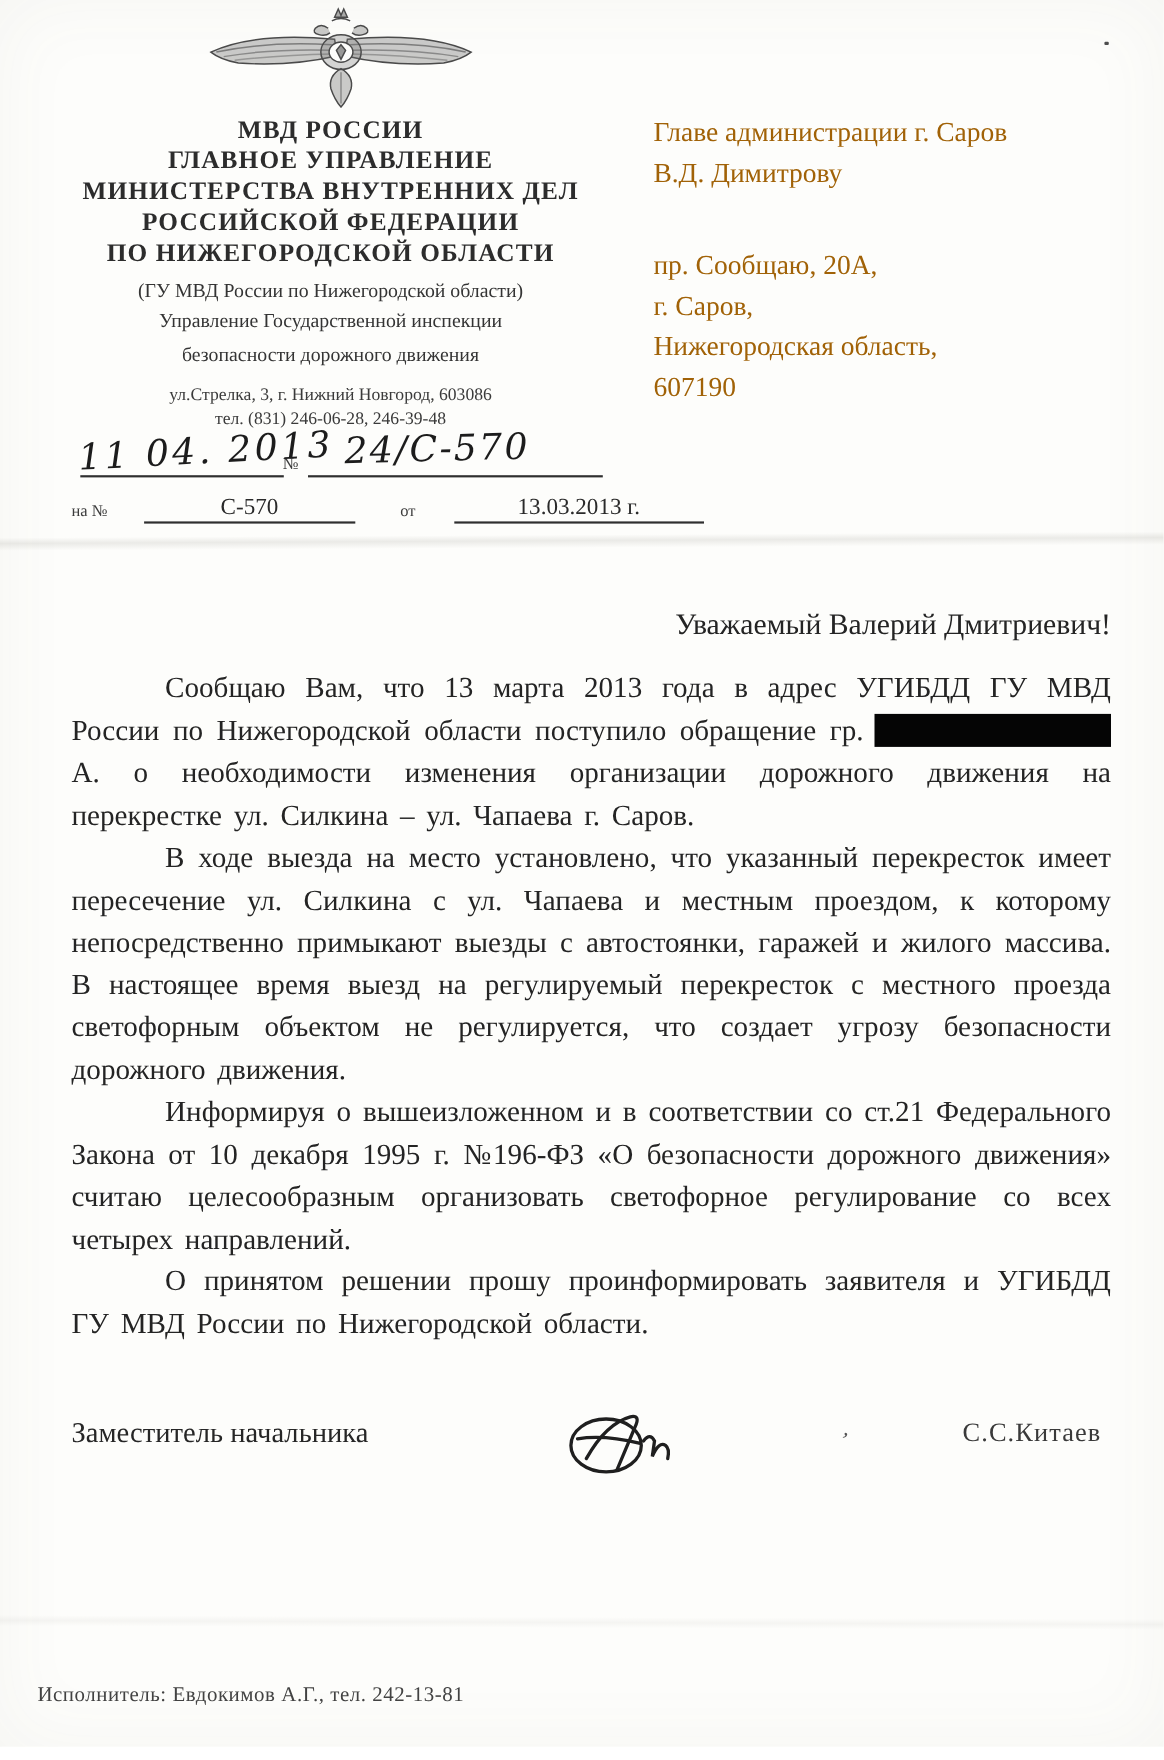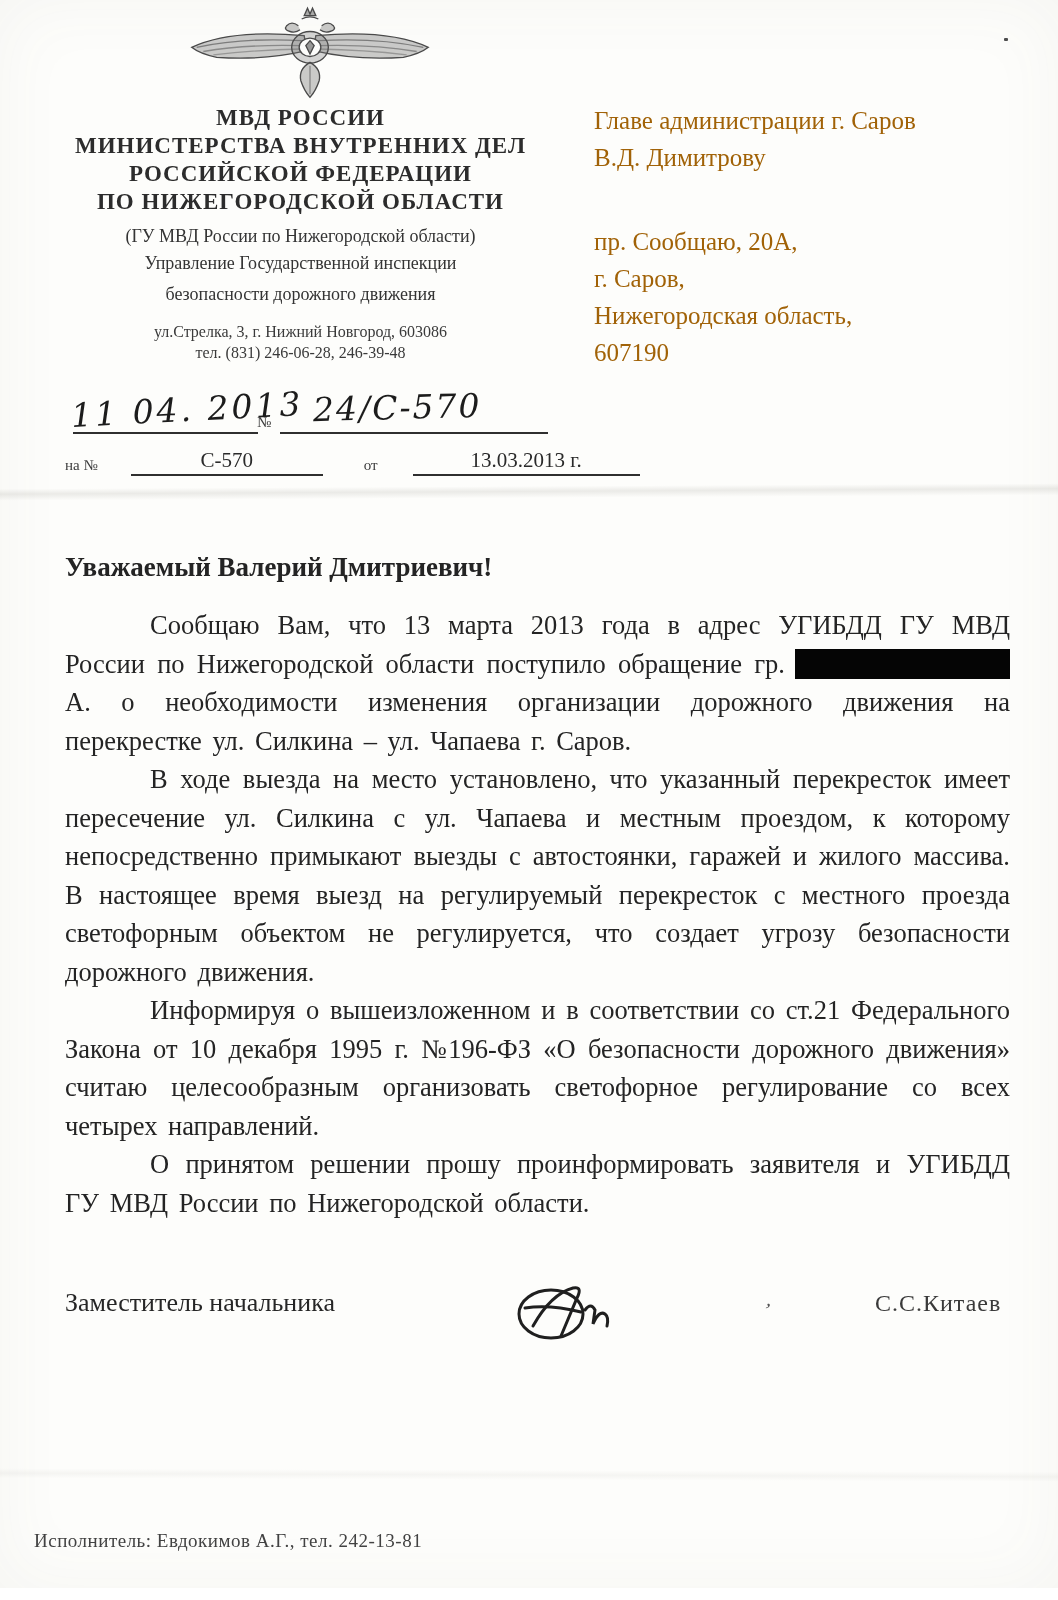--- a/index.html
+++ b/index.html
@@ -57,21 +57,21 @@
   .crease2{
     position:absolute;left:0;top:1470px;width:1058px;height:10px;
     background:linear-gradient(180deg, rgba(0,0,0,0) 0%, rgba(110,108,96,0.06) 50%, rgba(0,0,0,0) 100%);
     transform:rotate(0.2deg);
   }
   .speck{position:absolute;left:1004px;top:38px;width:4px;height:3px;background:#4d4d4d;border-radius:1px;}
   .stray{position:absolute;left:768px;top:1288px;font-size:20px;color:#555;transform:rotate(18deg);}
   
   .salutation{
     position:absolute;left:65px;top:552px;width:945px;
-    text-align:left;font-size:27px;color:#242424;font-weight:bold;
+    text-align:right;font-size:27px;color:#242424;
   }
   .body-text{
     position:absolute;left:65px;top:606px;width:945px;
     font-size:26.5px;line-height:38.5px;text-align:justify;word-spacing:4px;color:#242424;
   }
   .body-text p{margin:0;text-indent:85px;}
   .redaction{
     display:inline-block;width:215px;height:30px;background:#050505;
     vertical-align:-6px;margin-left:10px;
   }
@@ -117,20 +117,21 @@
       <path d="M150,44 L155,50 L150,60 L145,50 Z" fill="#555" fill-opacity="0.6"></path>
 
       <path d="M150,70 Q164,78 161,92 Q157,104 150,112 Q143,104 139,92 Q136,78 150,70 Z" fill="#6b6b6b" fill-opacity="0.35"></path>
       <path d="M150,74 L150,108" stroke-opacity="0.5"></path>
     </g>
   </svg>
 
   <div class="letterhead">
     <div class="lh-org">
       <div>МВД  РОССИИ</div>
+      <div>ГЛАВНОЕ УПРАВЛЕНИЕ</div>
       <div>МИНИСТЕРСТВА ВНУТРЕННИХ ДЕЛ</div>
       <div>РОССИЙСКОЙ  ФЕДЕРАЦИИ</div>
       <div>ПО  НИЖЕГОРОДСКОЙ  ОБЛАСТИ</div>
     </div>
     <div class="lh-short">(ГУ МВД России по Нижегородской области)</div>
     <div class="lh-div">
       <div>Управление Государственной инспекции</div>
       <div>безопасности дорожного движения</div>
     </div>
     <div class="lh-addr">

